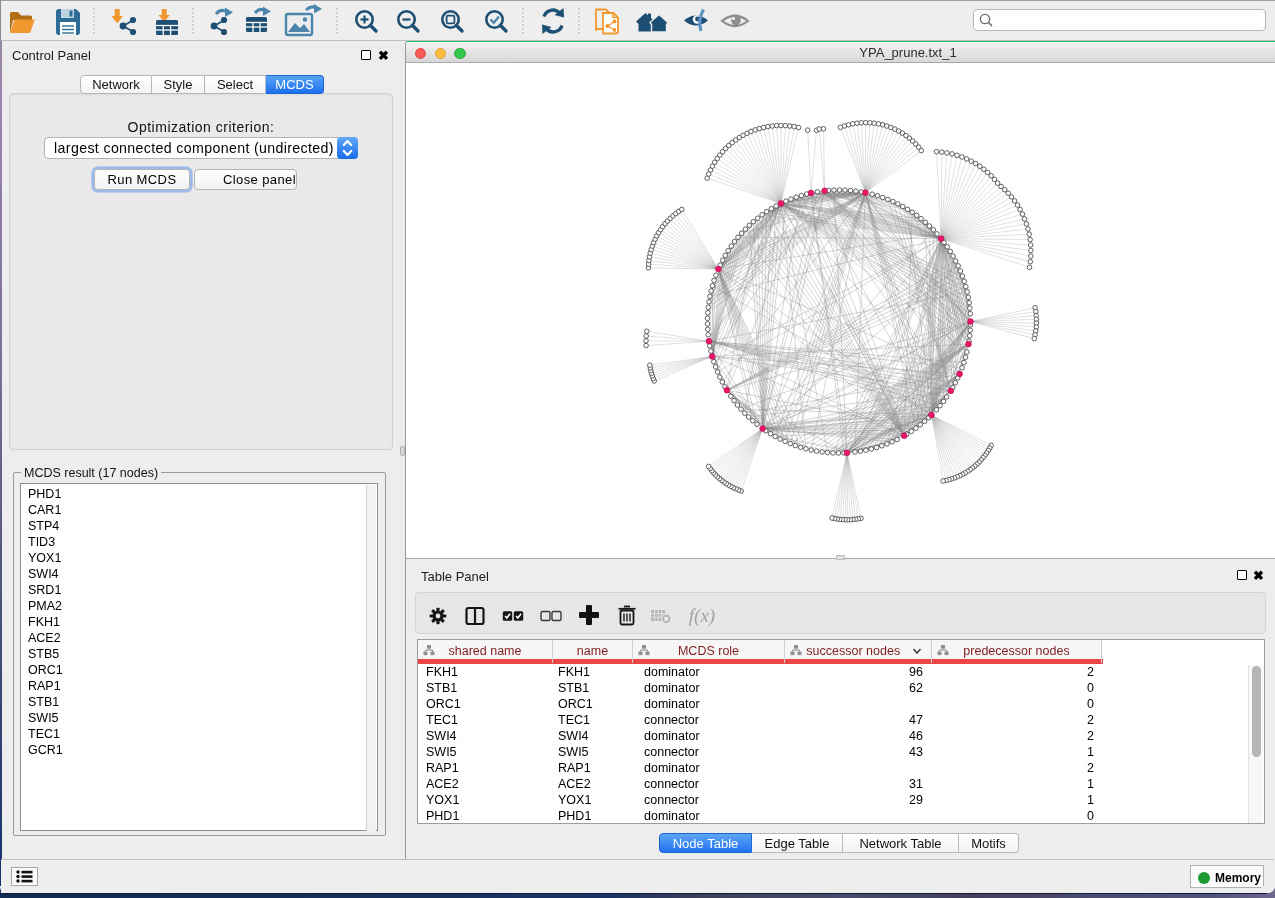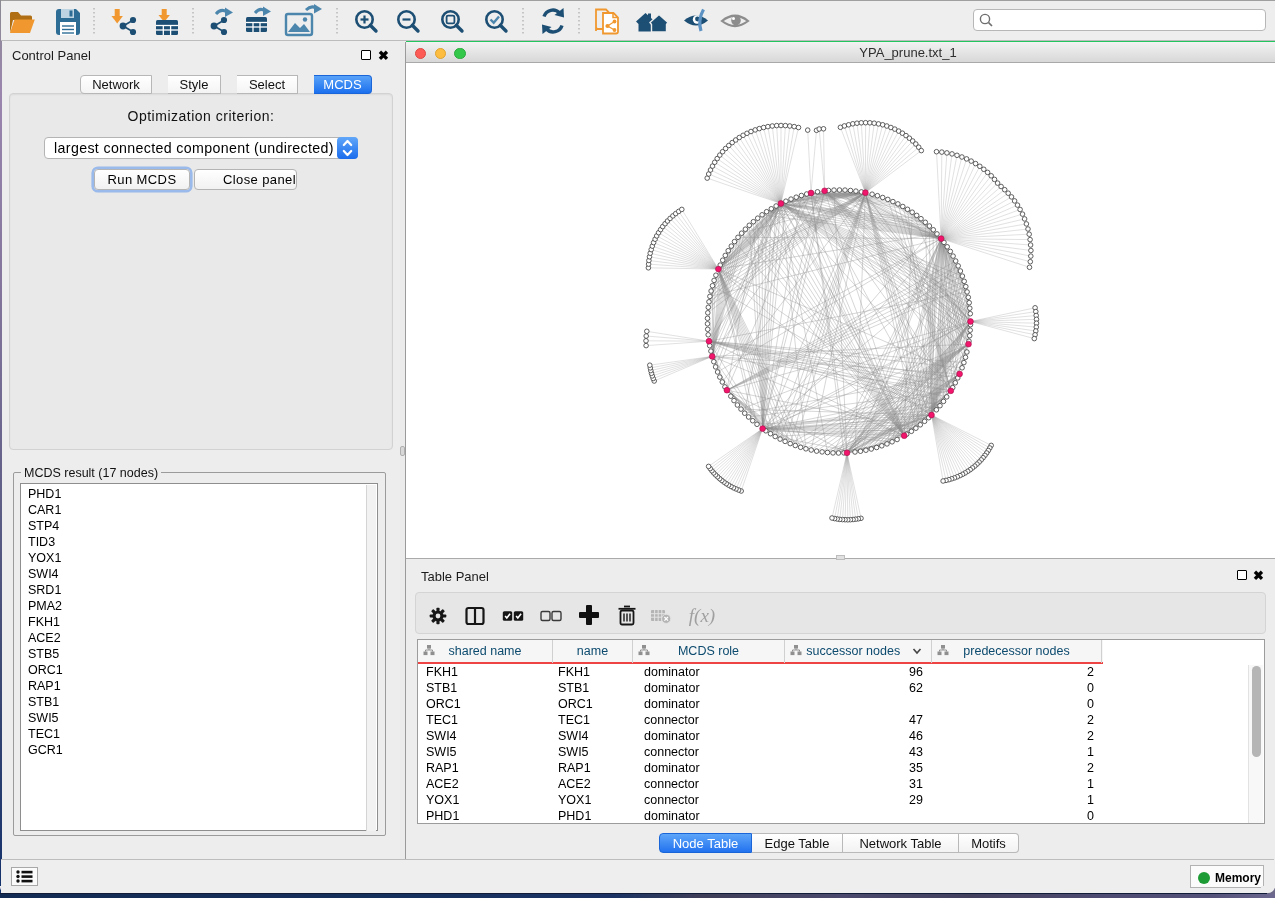--- a/index.html
+++ b/index.html
@@ -14,26 +14,26 @@
 #winBR { right:0; top:886px; width:14px; height:7px; background:#eeeeee; border-bottom-right-radius:7px; }
 
 #toolbar { left:1px; top:0; width:1274px; height:41px; background:#eeeeee; border-top:1px solid #9f9f9f; border-bottom:1px solid #bcbcbc; }
 #search { left:973px; top:9px; width:293px; height:22px; background:#fff; border:1px solid #b7b7b7; border-radius:4px; }
 
 #cpanel { left:2px; top:42px; width:398px; height:817px; background:#ededed; }
 #cpTitle { left:12px; top:48px; font-size:13px; color:#1c1c1c; }
 .floatbox { width:10px; height:10px; border:1.6px solid #000; border-radius:1px; background:#fff; }
 .xglyph { font-size:13px; font-weight:bold; color:#000; line-height:10px; }
 #cpPane { left:9px; top:93px; width:384px; height:357px; background:#e9e9e9; border:1px solid #d2d2d2; border-radius:4px; box-shadow:inset 0 1px 2px rgba(0,0,0,0.06); }
-.tabrow { position:absolute; display:flex;gap:16px; }
+.tabrow { position:absolute; display:flex; }
 .tab { height:19px; font-size:13px; color:#111; background:linear-gradient(#ffffff,#f4f4f4); border:1px solid #b7b7b7; border-left:none; text-align:center; line-height:18px; padding:0 10px; }
 .tab.first { border-left:1px solid #b7b7b7; border-radius:4px 0 0 4px; }
 .tab.last { border-radius:0 4px 4px 0; }
 .tab.sel { background:linear-gradient(#58a2f8,#1c70ee); color:#fff; border-color:#1a66d9; }
-#optlabel { top:108px; left:9px; width:384px; text-align:center; font-size:14px; letter-spacing:0.5px; color:#111; }
+#optlabel { top:119px; left:9px; width:384px; text-align:center; font-size:14px; letter-spacing:0.5px; color:#111; }
 #combo { left:44px; top:137px; width:314px; height:22px; background:#fff; border:1px solid #b4b4b4; border-radius:4px; font-size:14.2px; letter-spacing:0.35px; color:#000; text-align:center; line-height:20px; padding-right:14px; }
 #comboBtn { right:-1px; top:-1px; width:21px; height:22px; border-radius:4px; background:linear-gradient(#61a7f9,#1a6ced); }
 .btn { position:absolute; height:21px; background:linear-gradient(#ffffff,#f1f1f1); border:1px solid #b4b4b4; border-radius:4px; font-size:13px; letter-spacing:0.4px; color:#000; text-align:center; line-height:19px; }
 #runbtn { left:94px; top:169px; width:96px; box-shadow:0 0 0 2.6px rgba(125,170,235,0.75); }
 #closebtn { left:194px; top:169px; width:103px;text-align:right; }
 #fieldset { left:13px; top:472px; width:373px; height:364px; border:1px solid #9b9b9b; border-radius:2px; }
 #fslabel { left:21px; top:466px; font-size:12.5px; color:#111; background:#ededed; padding:0 3px; }
 #mlist { left:20px; top:483px; width:358px; height:348px; background:#fff; border:1px solid #8e8e8e; font-size:12.5px; color:#000; line-height:16px; padding:2px 0 0 7px; }
 #mscroll { right:1px; top:1px; width:10px; height:346px; background:#f2f2f2; border-left:1px solid #d4d4d4; position:absolute; }
 
@@ -44,21 +44,21 @@
 #nettitle { left:0; top:1px; width:869px; height:21px; background:linear-gradient(#f2f2f2,#d8d8d8); border-bottom:1px solid #a9a9a9; }
 .tl { position:absolute; top:6.5px; width:11.5px; height:11.5px; border-radius:50%; }
 #nettext { left:0; top:4px; width:1004px; text-align:center; font-size:13px; color:#2e2e2e; }
 #netcanvas { left:0; top:22px; width:869px; height:496px; background:#fff; border-bottom:1px solid #aaa; }
 #nethandle { left:430px; top:514px; width:9px; height:5px; background:#e0e0e0; border:1px solid #bdbdbd; }
 
 #tpanel { left:406px; top:560px; width:869px; height:299px; background:#ededed; }
 #tpTitle { left:15px; top:9px; font-size:13px; color:#1c1c1c; position:absolute; }
 #ttoolbar { left:9px; top:32px; width:851px; height:42px; background:#e6e6e6; border:1px solid #d4d4d4; border-radius:4px; position:absolute; }
 #ttable { left:11px; top:79px; width:848px; height:185px; background:#fff; border:1px solid #9c9c9c; position:absolute; }
-#thead { left:0; top:0; width:685px; height:24px; background:#f6f6f6; border-bottom:2px solid #ef4444; position:absolute; font-size:12.5px; color:#0c4a6e; }
+#thead { left:0; top:0; width:685px; height:24px; background:#f6f6f6; border-bottom:5px solid #ef4444; position:absolute; font-size:12.5px; color:#7f1d1d; }
 .hcol { position:absolute; top:0; height:23px; line-height:23px; text-align:center; border-right:1px solid #d0d0d0; }
 .trow { position:absolute; left:0; width:851px; height:16px; font-size:12.5px; color:#000; line-height:16px; }
 .c1 { position:absolute; left:8px; }
 .c2 { position:absolute; left:140px; }
 .c3 { position:absolute; left:226px; }
 .c4 { position:absolute; width:497px; text-align:right; left:8px; }
 .c5 { position:absolute; width:668px; text-align:right; left:8px; }
 #tscroll { position:absolute; right:1px; top:25px; width:15px; height:158px; background:#f8f8f8; border-left:1px solid #e2e2e2; }
 #tthumb { position:absolute; left:3px; top:1px; width:8.5px; height:91px; background:#b5b5b5; border-radius:5px; }
 
@@ -1210,21 +1210,20 @@
         <span class="c1">SWI5</span>
         <span class="c2">SWI5</span>
         <span class="c3">connector</span>
         <span class="c4">43</span>
         <span class="c5">1</span>
       </div>
       <div class="trow" style="top:120px;">
         <span class="c1">RAP1</span>
         <span class="c2">RAP1</span>
         <span class="c3">dominator</span>
-        <span class="c4">35</span>
         <span class="c5">2</span>
       </div>
       <div class="trow" style="top:136px;">
         <span class="c1">ACE2</span>
         <span class="c2">ACE2</span>
         <span class="c3">connector</span>
         <span class="c4">31</span>
         <span class="c5">1</span>
       </div>
       <div class="trow" style="top:152px;">

